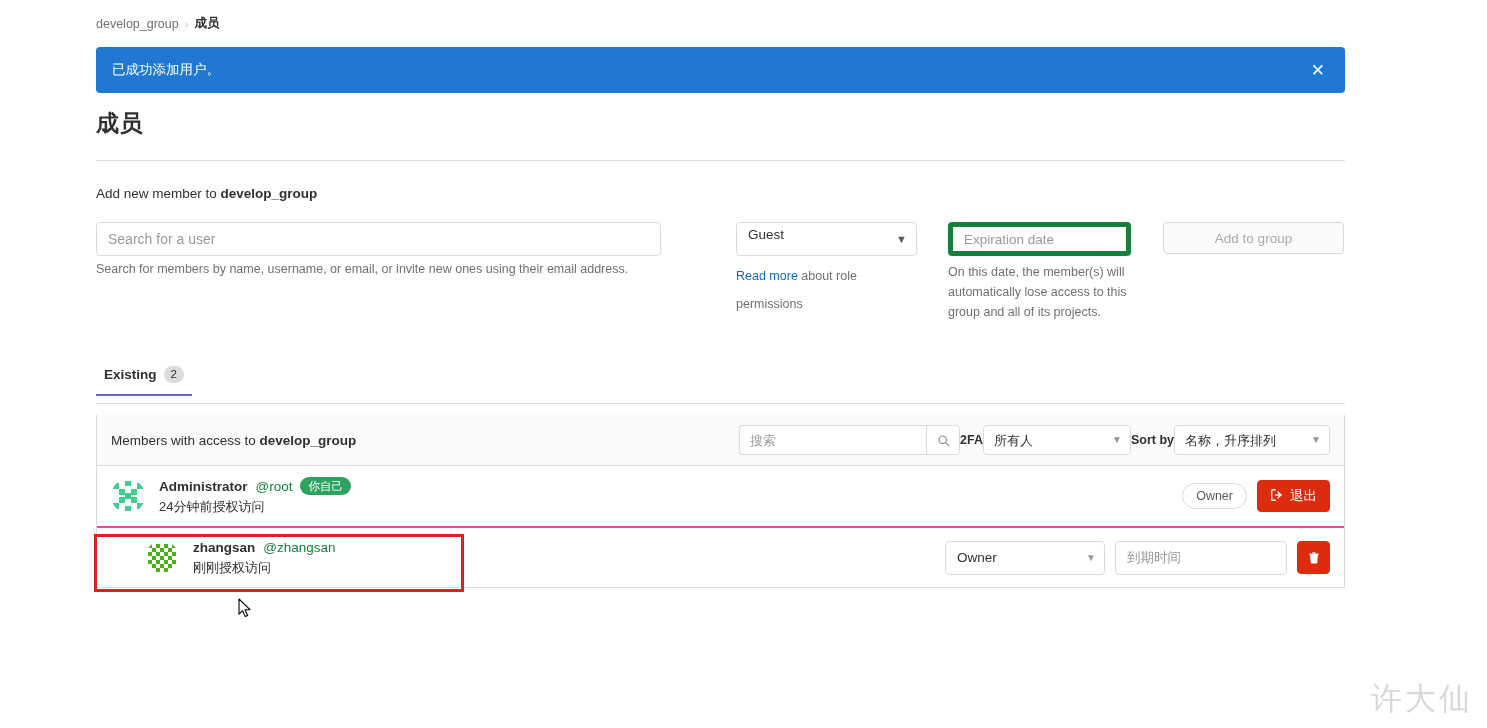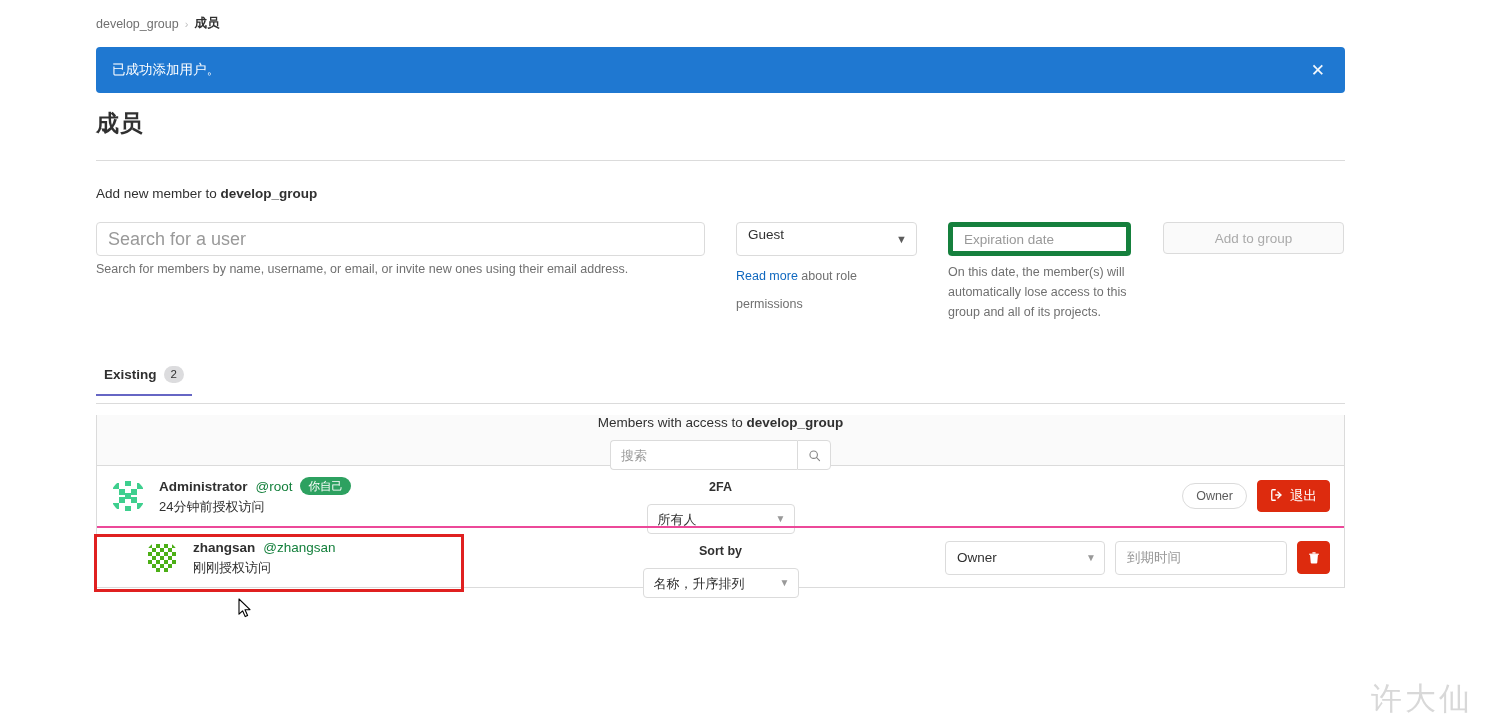--- a/index.html
+++ b/index.html
@@ -94,28 +94,28 @@
     top: 186px;
     font-size: 13.5px;
     color: #303030;
   }
   .form-label b { font-weight: bold; }
 
   .field-user {
     position: absolute;
     left: 96px;
     top: 222px;
-    width: 609px;
+    width: 565px;
     height: 34px;
     box-sizing: border-box;
     border: 1px solid #dbdbdb;
     border-radius: 4px;
     background: #fff;
     padding: 0 11px;
-    font-size: 18px;
+    font-size: 14px;
     color: #303030;
     font-family: "Liberation Sans", sans-serif;
     outline: none;
   }
   .field-user::placeholder { color: #999; }
   .help-user {
     position: absolute;
     left: 96px;
     top: 262px;
     width: 640px;
@@ -256,22 +256,20 @@
     background: #fff;
   }
   .card-header {
     height: 51px;
     background: #fafafa;
     border-bottom: 1px solid #dbdbdb;
     display: flex;
     align-items: center;
     padding: 0 14px;
     box-sizing: border-box;
-    gap: 10px;
-    flex-direction: column;
   }
   .card-header-title {
     font-size: 13.5px;
     color: #303030;
     flex: 1;
   }
   .card-header-title b { font-weight: bold; }
 
   .search-group { display: flex; }
   .search-input {

